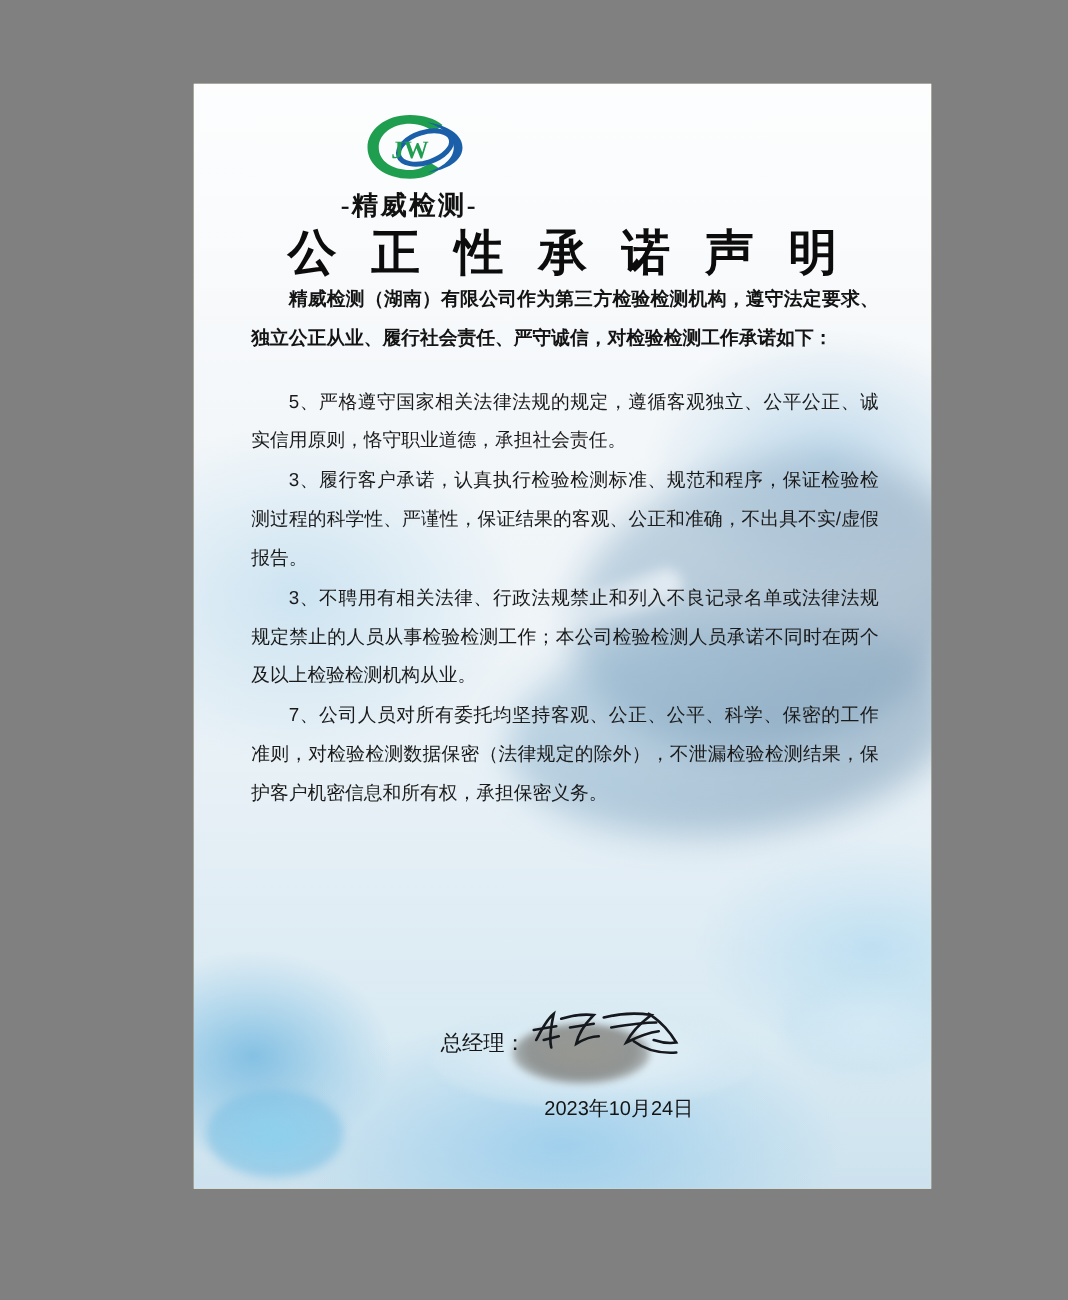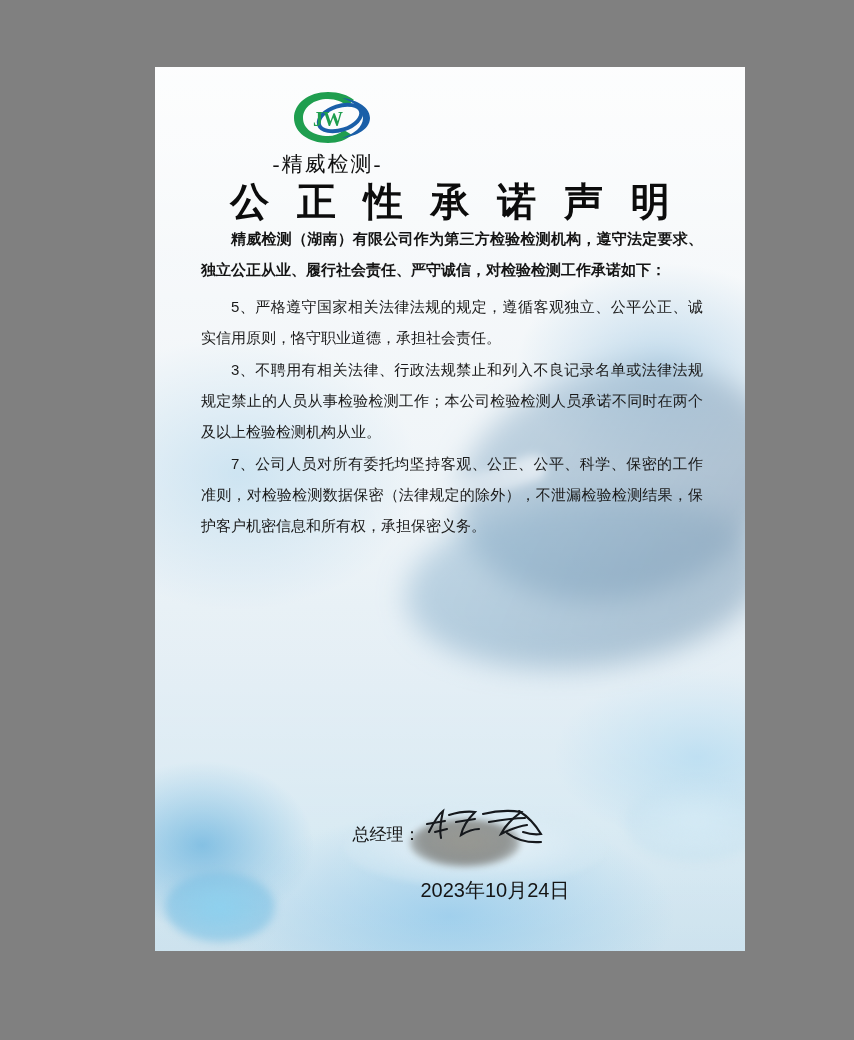--- a/index.html
+++ b/index.html
@@ -119,21 +119,21 @@
   .logo-mark {
     width: 88px;
     height: 60px;
     margin: 0 auto;
     position: relative;
   }
   .logo-mark svg { display: block; }
   .logo-name {
     margin-top: 2px;
     font-family: "Liberation Serif", serif;
-    font-weight: normal;
+    font-weight: bold;
     font-size: 21px;
     letter-spacing: 2px;
     color: #111;
     white-space: nowrap;
   }
 
   .doc-title {
     position: absolute;
     left: 0;
     right: 0;
@@ -148,28 +148,28 @@
   }
 
   .body-area {
     position: absolute;
     left: 46px;
     top: 158px;
     width: 502px;
   }
 
   .lead {
-    font-family: Liberation Mono, monospace;
+    font-family: Liberation Serif, serif;
     font-weight: bold;
     font-size: 15px;
     line-height: 31px;
     color: #141414;
     text-align: justify;
     text-indent: 30px;
-    margin-bottom: 4px;
+    margin-bottom: 19px;
   }
 
   .para {
     font-family: "Liberation Sans", sans-serif;
     font-size: 15px;
     line-height: 31px;
     color: #1a1a1a;
     text-align: justify;
     text-indent: 30px;
     margin: 0 0 1px 0;
@@ -201,21 +201,21 @@
   .date-row {
     position: absolute;
     left: 46px;
     right: 46px;
     top: 810px;
     text-align: center;
     padding-left: 90px;
   }
   .date-text {
     font-family: "Liberation Sans", sans-serif;
-    font-size: 20px;
+    font-size: 16px;
     color: #141414;
   }
 </style>
 </head>
 <body>
 
 <div class="page-wrap">
 
   <div class="doc">
 
@@ -242,20 +242,21 @@
           </svg>
         </div>
         <div class="logo-name">-精威检测-</div>
       </div>
 
       <div class="doc-title">公 正 性 承 诺 声 明</div>
 
       <div class="body-area">
         <div class="lead">精威检测（湖南）有限公司作为第三方检验检测机构，遵守法定要求、独立公正从业、履行社会责任、严守诚信，对检验检测工作承诺如下：</div>
         <p class="para">5、严格遵守国家相关法律法规的规定，遵循客观独立、公平公正、诚实信用原则，恪守职业道德，承担社会责任。</p>
+        <p class="para">3、履行客户承诺，认真执行检验检测标准、规范和程序，保证检验检测过程的科学性、严谨性，保证结果的客观、公正和准确，不出具不实/虚假报告。</p>
         <p class="para">3、不聘用有相关法律、行政法规禁止和列入不良记录名单或法律法规规定禁止的人员从事检验检测工作；本公司检验检测人员承诺不同时在两个及以上检验检测机构从业。</p>
         <p class="para">7、公司人员对所有委托均坚持客观、公正、公平、科学、保密的工作准则，对检验检测数据保密（法律规定的除外），不泄漏检验检测结果，保护客户机密信息和所有权，承担保密义务。</p>
       </div>
 
       <div class="signature-row">
         <div class="sign-label">总经理：</div>
         <div class="sign-mark">
           <svg width="125" height="48" viewBox="0 0 125 48" xmlns="http://www.w3.org/2000/svg">
             <g fill="none" stroke="#15181c" stroke-width="2.1" stroke-linecap="round">
               <path d="M6 30 C12 18 16 12 20 9 C18 18 16 28 18 36"></path>

